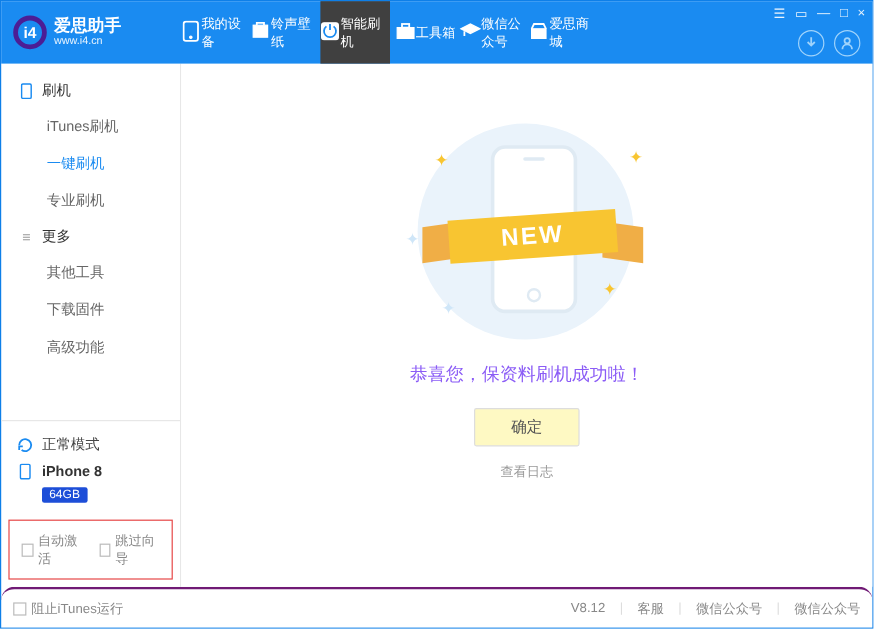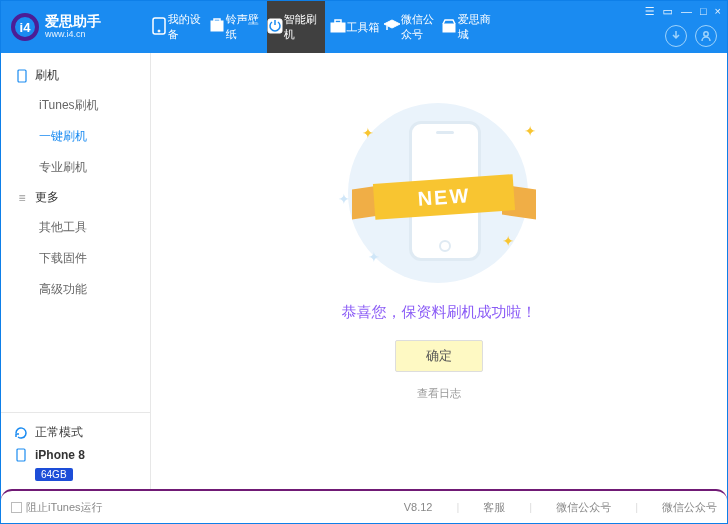--- a/index.html
+++ b/index.html
@@ -53,21 +53,21 @@
   .ribbon-tail-r { position:absolute; right:8px; top:14px; width:34px; height:30px; background:#f0ae46; transform: skewY(8deg); }
   .spark { position:absolute; color:#f8c531; font-size:14px; }
   .s1{left:38px;top:22px;} .s2{right:18px;top:20px;} .s3{left:44px;bottom:18px;color:#cfe6f8;} .s4{right:40px;bottom:34px;} .s5{left:14px;top:88px;color:#cfe6f8;}
   .success-text { font-size: 15px; color: #8b5cf6; margin-bottom: 18px; }
   .ok-btn { border: 1px solid #ddd; background: #fef9c3; padding: 6px 30px; font-size: 13px; color: #555; cursor: pointer; border-radius: 2px; margin-bottom: 14px; }
   .log-link { font-size: 11px; color: #999; cursor: pointer; }
 
   
   .footer { height: 34px; border-top: 2px solid #701a75; display: flex; align-items: center; padding: 0 10px; font-size: 11px; color: #888; justify-content: space-between; flex-shrink: 0; border-radius: 11px; }
   .footer .fl { display:flex; align-items:center; gap:4px; }
-  .footer .fr { display:flex; align-items:center; gap:24px;text-align:right; }
+  .footer .fr { display:flex; align-items:center; gap:12px;text-align:right; }
   .footer .divider { color:#ddd; }
 </style>
 </head>
 <body>
 
 <div class="window">
   <div class="header">
     <div class="logo-block">
       <div class="logo-circle">i4</div>
       <div class="logo-text">
@@ -191,20 +191,30 @@
           <span class="mi">
               <svg width="10" height="14" viewBox="0 0 10 14">
                 <rect x="1" y="1" width="8" height="12" rx="1" fill="none" stroke="#1a8bf1" stroke-width="1.2"></rect>
               </svg>
             </span>
           <span style="font-weight:bold;color:#333">iPhone 8</span>
         </div>
         <span class="badge">64GB</span>
       </div>
 
+      <div class="check-row">
+        <label class="chk">
+          <span class="box"></span>
+          <span>自动激活</span>
+        </label>
+        <label class="chk">
+          <span class="box"></span>
+          <span>跳过向导</span>
+        </label>
+      </div>
     </div>
 
     <div class="main">
       <div class="illus">
         <div class="big-circle"></div>
         <div class="phone"></div>
         <div class="ribbon">
           <div class="ribbon-tail-l"></div>
           <div class="ribbon-tail-r"></div>
           <div class="ribbon-body">NEW</div>

